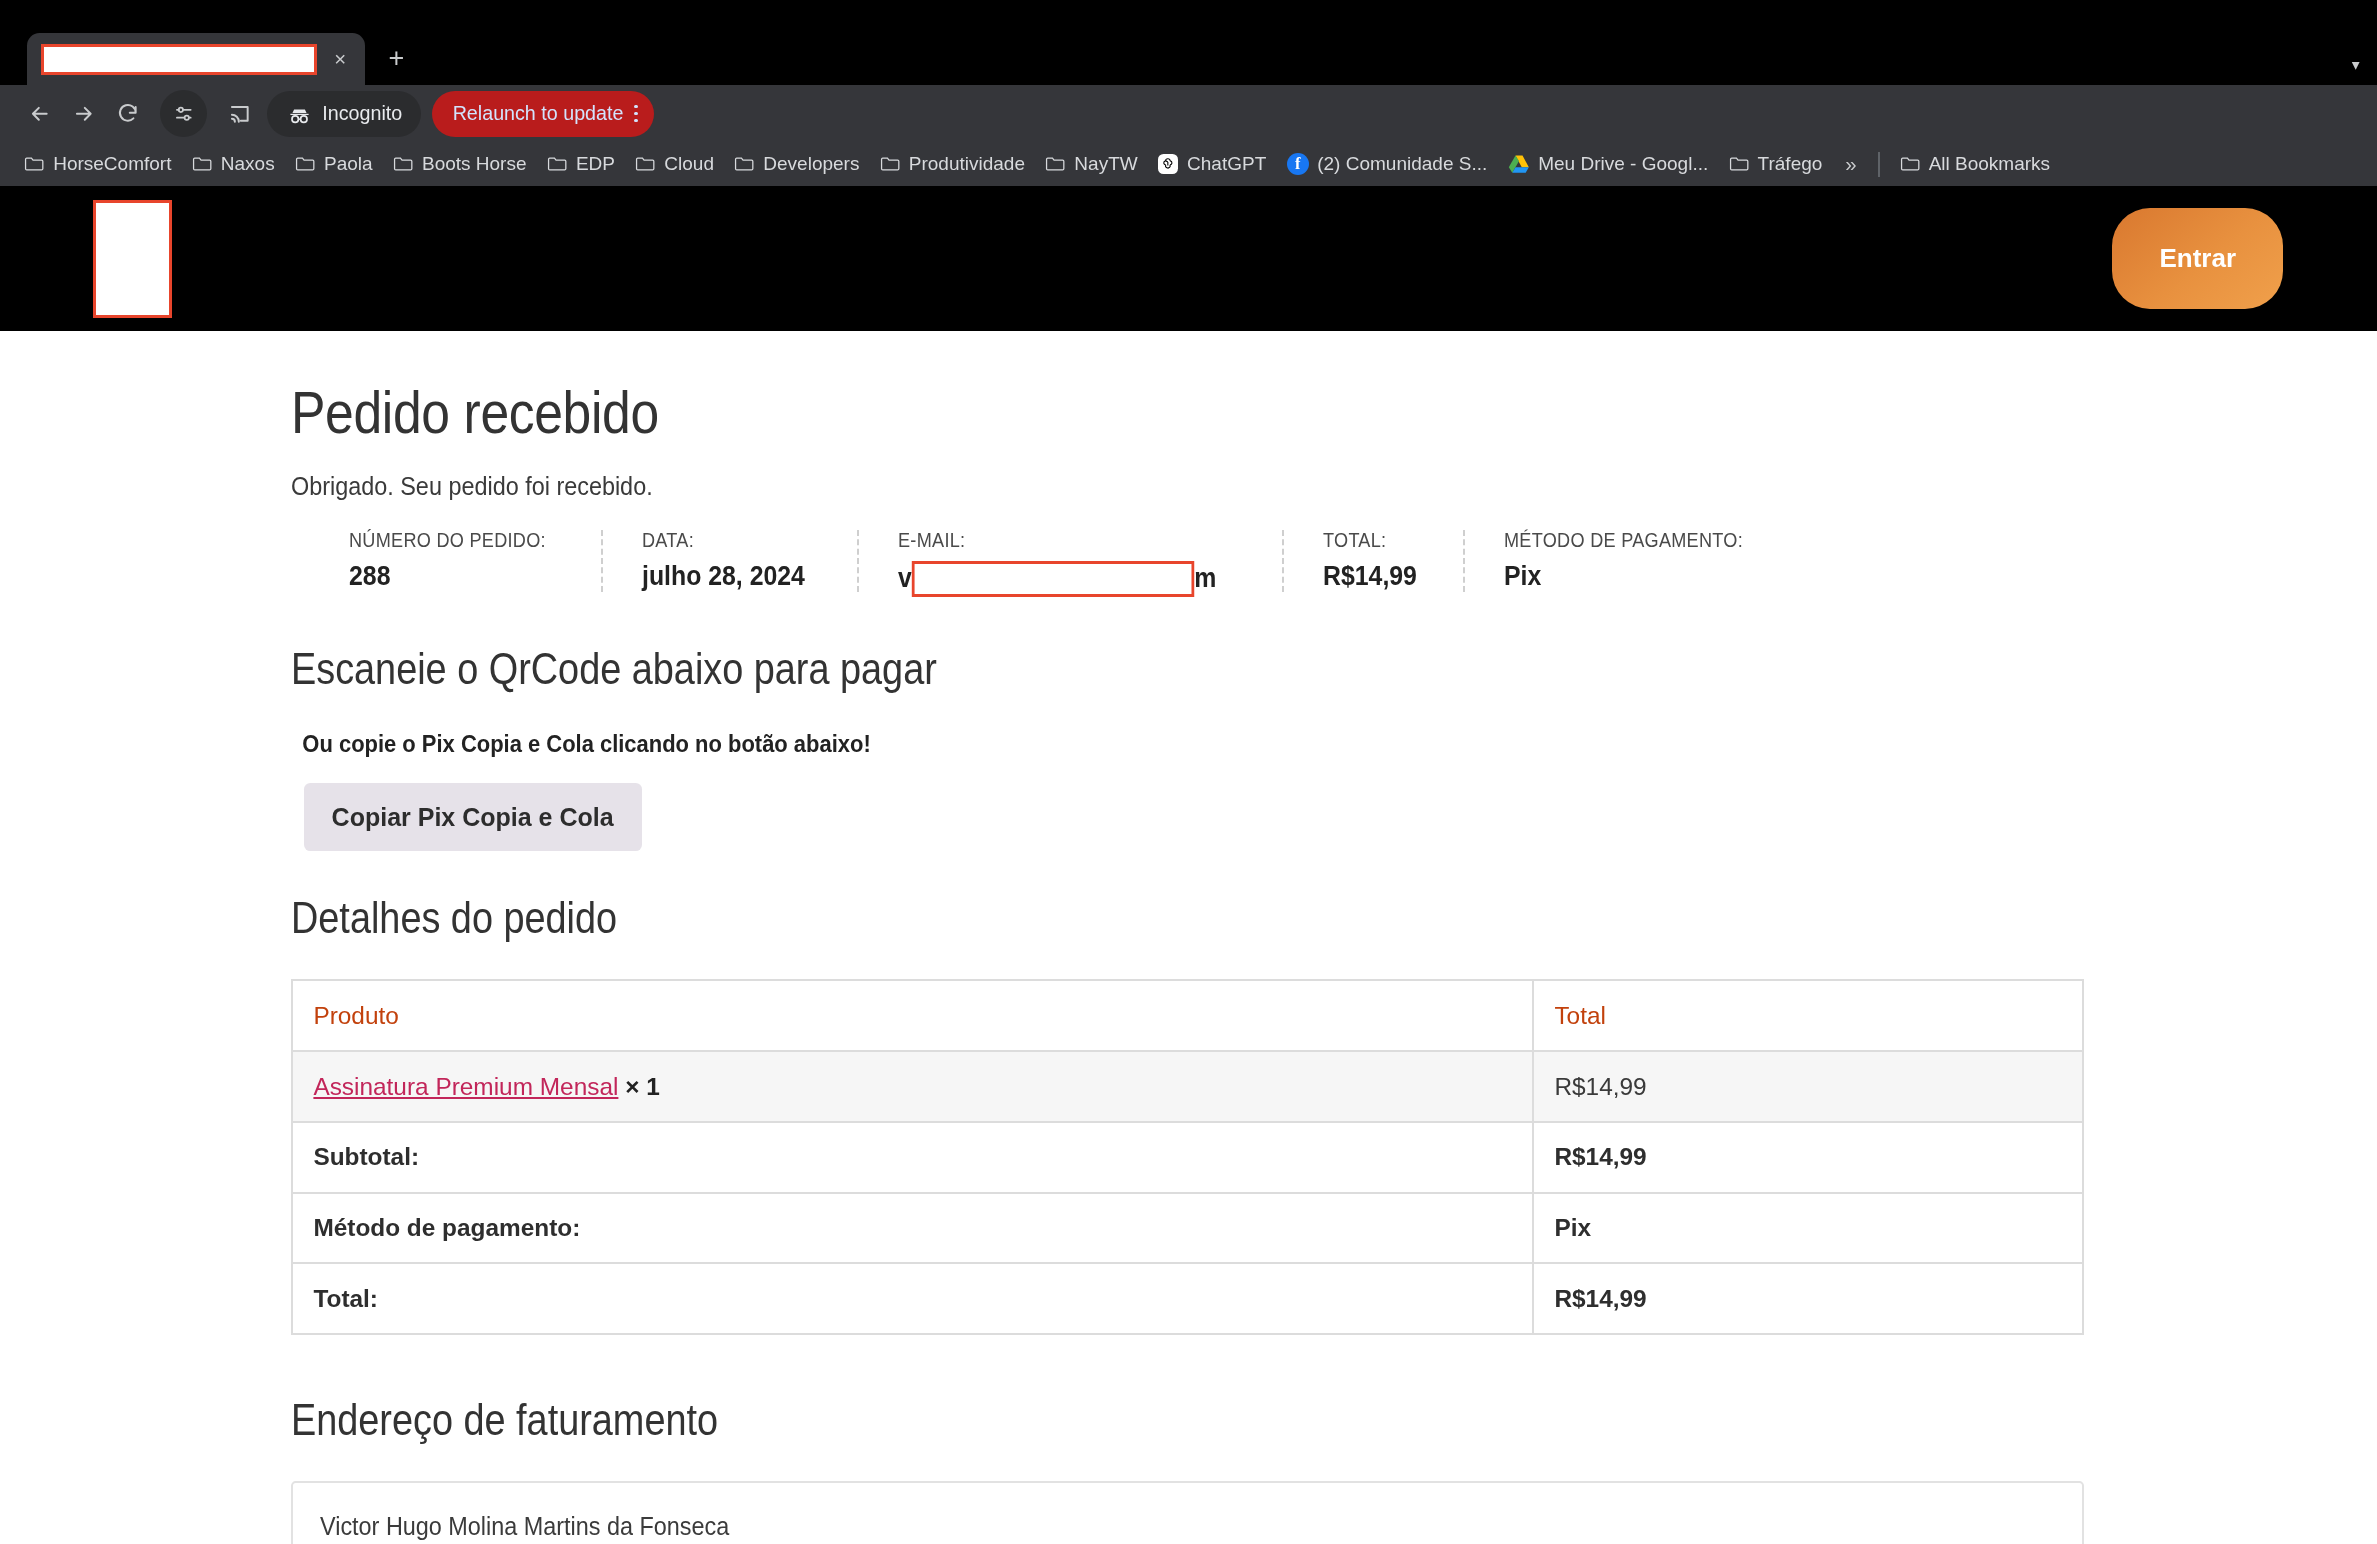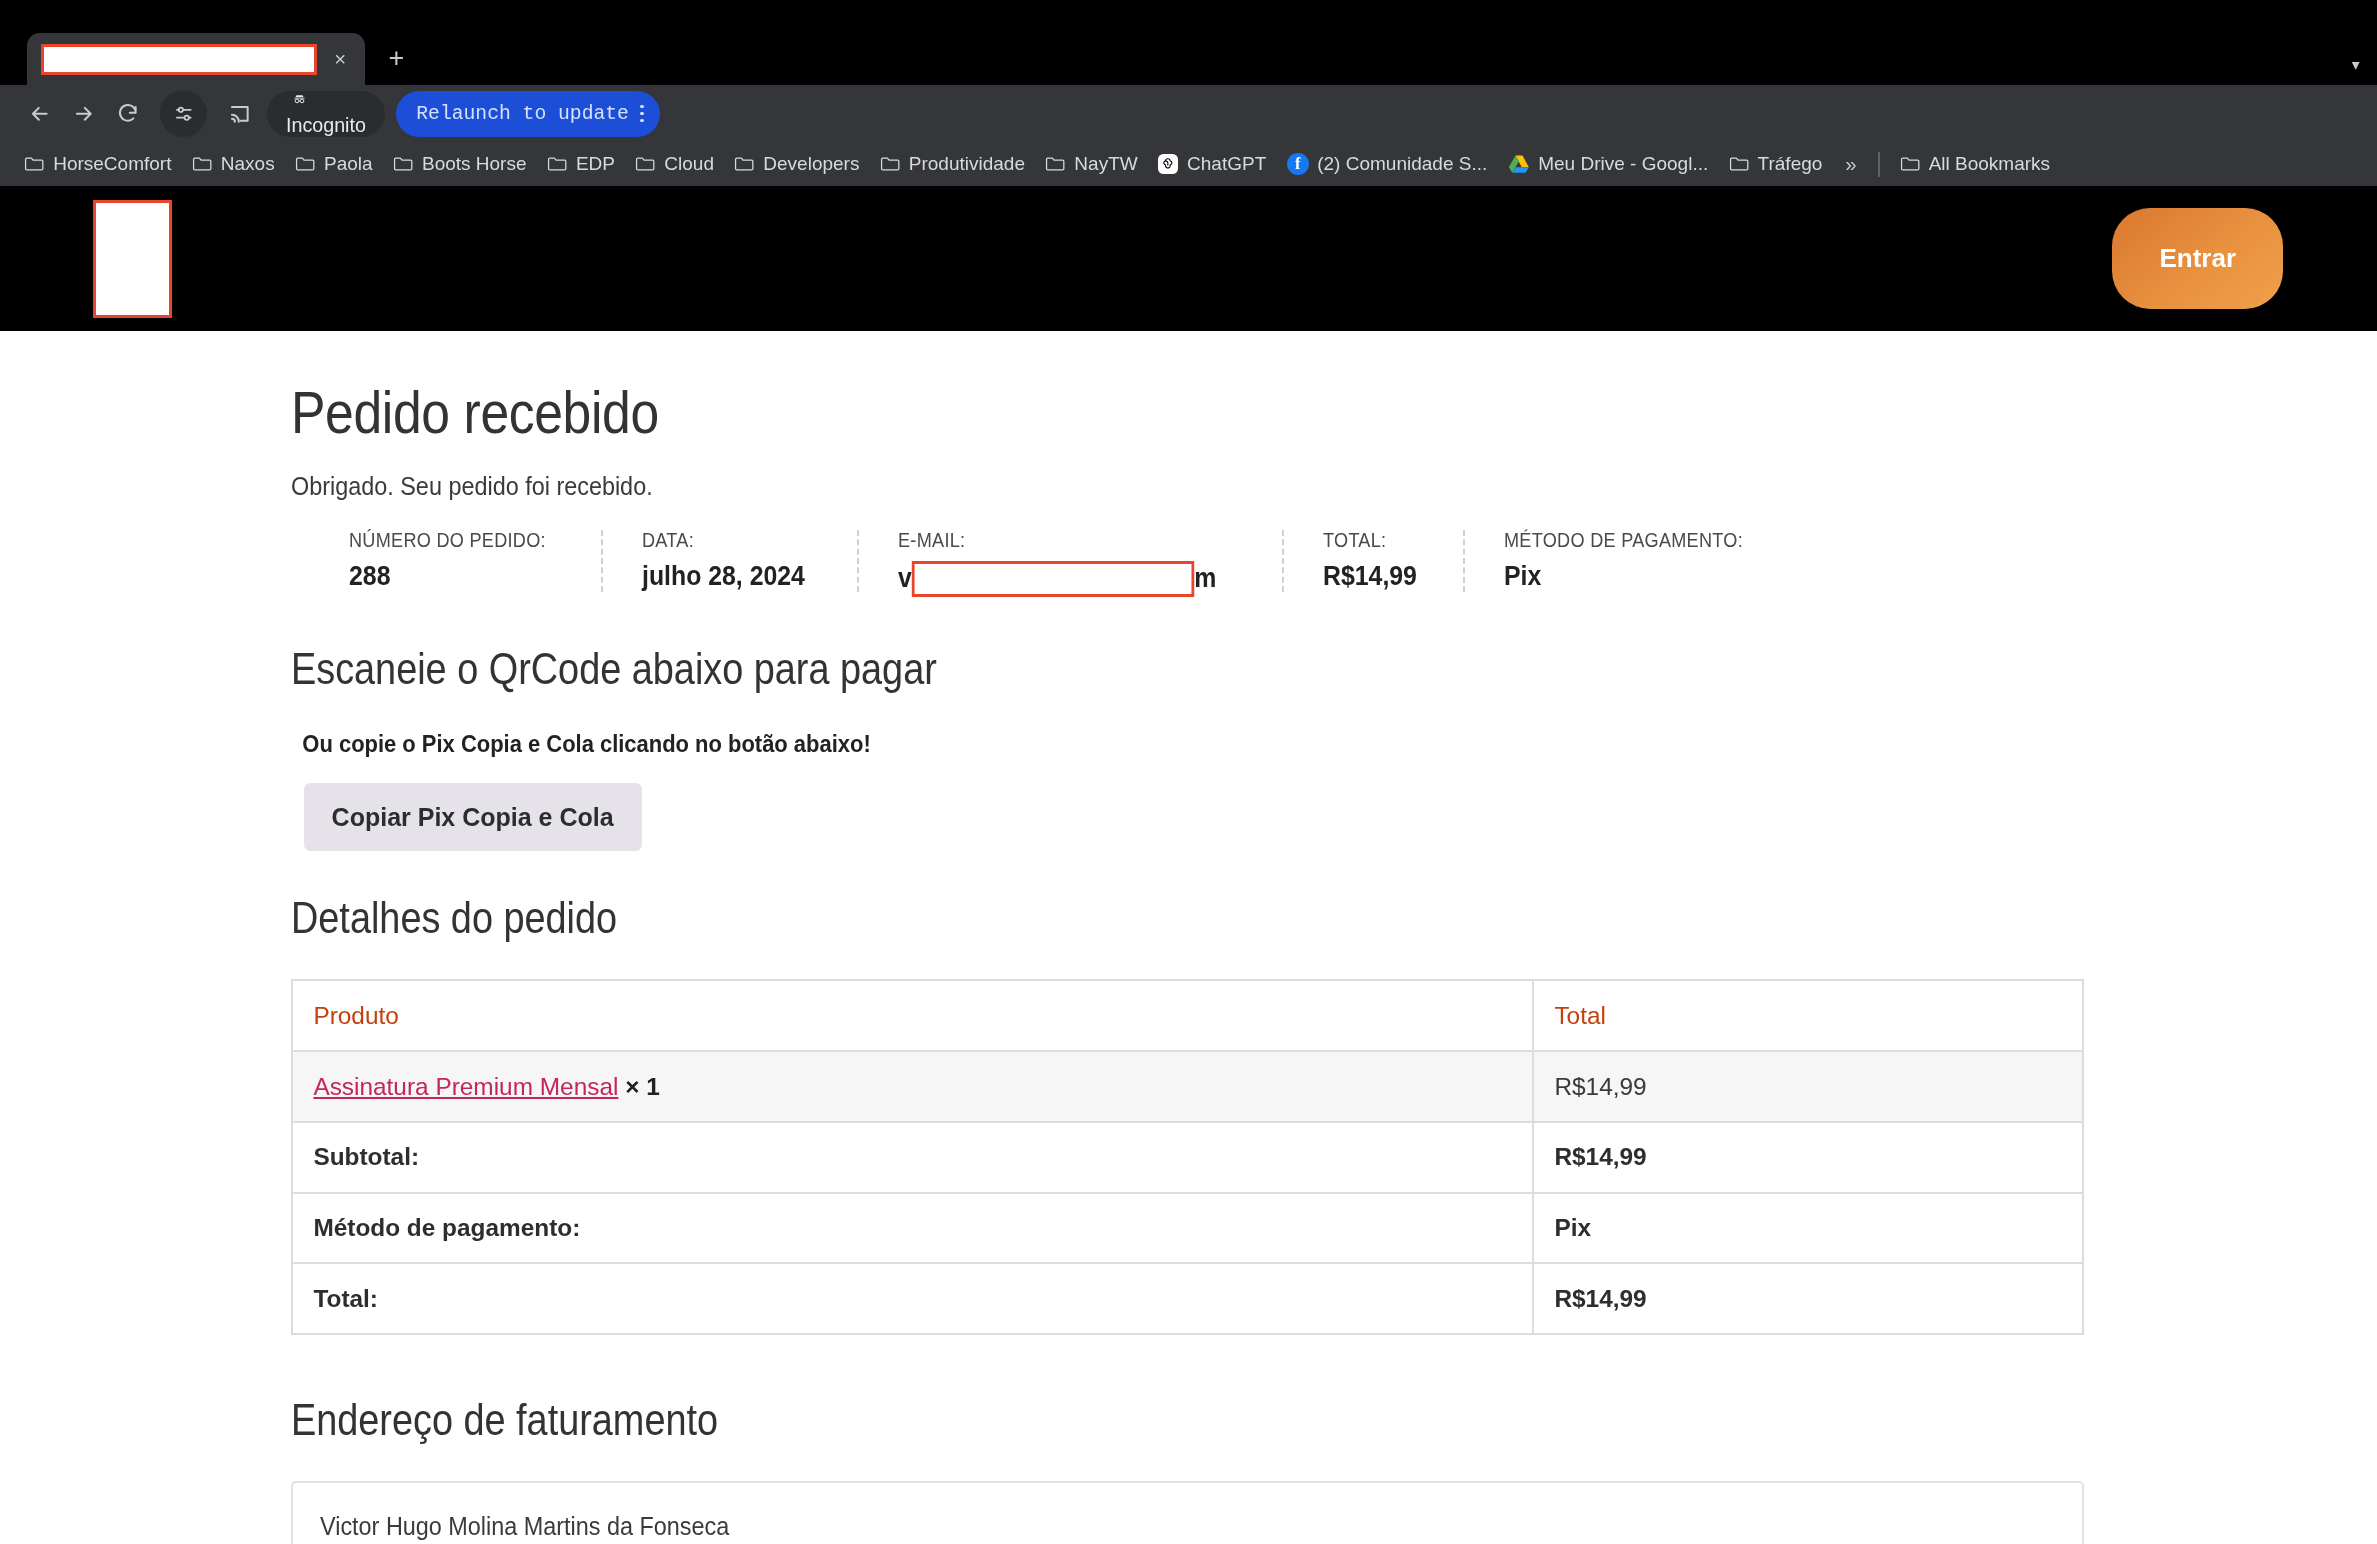--- a/index.html
+++ b/index.html
@@ -84,29 +84,28 @@
   }
   .url-text {
     color: #bdc1c6; font-size: 21px; white-space: nowrap;
     overflow: hidden; margin-left: 1.6px;
     font-family: "Liberation Sans", sans-serif;
   }
   .star-btn { margin-left: auto; }
   .toolbar-right { display: flex; align-items: center; gap: 4.7px; flex: 0 0 auto; margin-left: 7.9px; }
   .incognito-pill {
     height: 46px; border-radius: 23.6px; background: #2b2c2e;
-    display: flex; align-items: flex-start; gap: 9.4px;
-    padding: 0 19px; color: #e8eaed; font-size: 19.7px; cursor: pointer; flex-direction: column;
+    display: flex; align-items: center; gap: 9.4px;
+    padding: 0 19px; color: #e8eaed; font-size: 19.7px; cursor: pointer;
   }
   .update-pill {
-    height: 46px; border-radius: 23.6px; background: #1d4ed8;
+    height: 46px; border-radius: 23.6px; background: #b91c1c;
     display: flex; align-items: center;
     padding: 0 15.7px 0 20.4px; color: #d3e3fd; font-size: 19.7px; cursor: pointer;
     margin-left: 6.3px;
-    font-family: Liberation Mono, monospace;
   }
   .kebab { display: flex; flex-direction: column; gap: 3.1px; margin-left: 11px; }
   .kebab i { width: 3.9px; height: 3.9px; border-radius: 50%; background: #d3e3fd; display: block; }
 
   .bookmarks {
     background: #35363a;
     height: 44px; flex: 0 0 44px;
     display: flex; align-items: center;
     padding: 0 14px;
     gap: 0;

